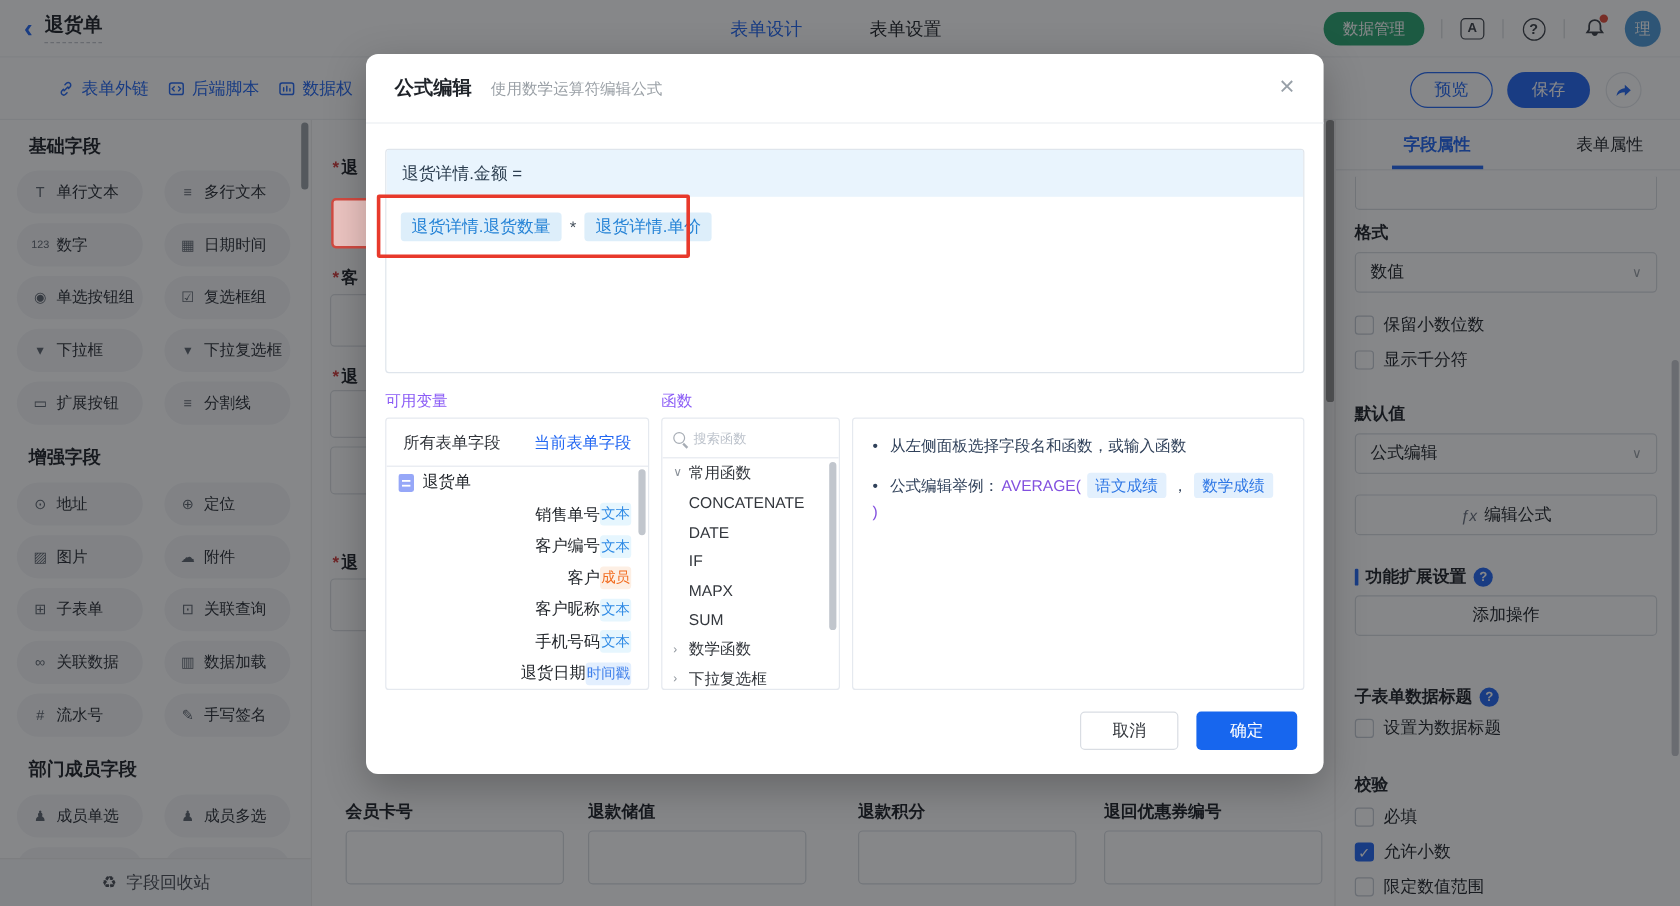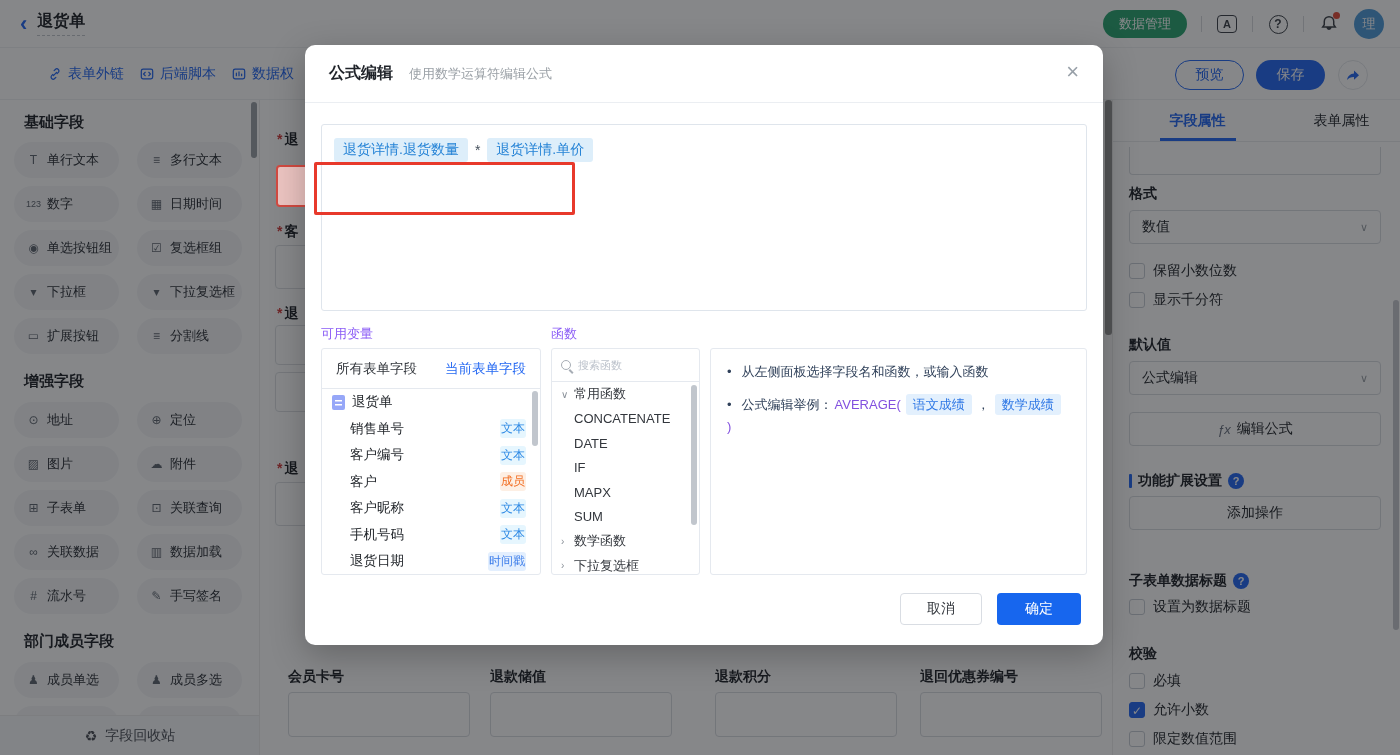--- a/index.html
+++ b/index.html
@@ -82,21 +82,21 @@
   .formula-head { height:39px; background:#e9f4fd; display:flex; align-items:center; padding:0 13px; font-size:14px; color:#2c3e50; }
   .formula-body { padding:13px 12px; display:flex; align-items:center; gap:7px; font-size:14px; color:#45505c; }
   .token { background:#ddeefa; color:#2583d6; padding:3px 9px; border-radius:3px; font-size:14px; cursor:pointer; }
   .sec-label { position:absolute; font-size:13px; color:#8b5cf6; }
   .panel { position:absolute; top:303px; height:227px; border:1px solid #e5e9ef; border-radius:3px; background:#fff; overflow:hidden; }
   .vars-panel { left:16px; width:220px; }
   .vars-tabs { height:40px; border-bottom:1px solid #e5e9ef; display:flex; }
   .vars-tab { flex:1; display:flex; align-items:center; justify-content:center; font-size:13.5px; color:#33373d; cursor:pointer; }
   .vars-tab.active { color:#2468F2; }
   .var-row { height:26.5px; display:flex; align-items:center; padding:0 14px 0 10px; font-size:13.5px; color:#23272c; cursor:pointer; }
-  .var-row.child { padding-left:28px; }
+  .var-row.child { padding-left:28px;text-align:right; }
   .var-row .nm { flex:1; }
   .doc-icon { width:13px; height:15px; border-radius:2px; background:#96a7f8; margin-right:7px; background-image:linear-gradient(#fff,#fff),linear-gradient(#fff,#fff); background-size:7px 1.5px,7px 1.5px; background-position:3px 5px,3px 9px; background-repeat:no-repeat; flex:none; }
   .tag { font-size:12px; padding:1px 1px; border-radius:3px; flex:none; }
   .tag-text { color:#2E8AE5; background:#E6F6FE; }
   .tag-member { color:#F26D21; background:#FDEFE4; }
   .tag-time { color:#3D7EEA; background:#E3EFFE; }
   .v-scroll { position:absolute; right:2px; top:42px; width:6px; height:55px; border-radius:3px; background:#c1c6cd; }
   .fns-panel { left:246px; width:149px; }
   .fn-search { height:33px; border-bottom:1px solid #e5e9ef; display:flex; align-items:center; padding:0 9px; gap:7px; }
   .mag { width:10px; height:10px; border:1.6px solid #a7adb5; border-radius:50%; position:relative; flex:none; }
@@ -118,20 +118,24 @@
   .annotation { position:absolute; left:314px; top:162px; width:261px; height:53px; border:3px solid #e8392b; border-radius:2px; z-index:200; pointer-events:none; }
 </style>
 </head>
 <body>
 
 <div class="page">
 
   <div class="app-header">
     <span class="back">‹</span>
     <span class="form-title">退货单</span>
+    <div class="header-tabs">
+      <span class="header-tab active">表单设计</span>
+      <span class="header-tab">表单设置</span>
+    </div>
     <div class="header-right">
       <span class="pill-green">数据管理</span>
       <span class="vdiv"></span>
       <span class="hdr-icon">
           <span class="book-icon">A</span>
         </span>
       <span class="vdiv"></span>
       <span class="hdr-icon">
           <span class="help-icon">?</span>
         </span>
@@ -366,20 +370,21 @@
   <div class="sel-frag"></div>
 
   <div class="modal">
     <div class="m-header">
       <span class="m-title">公式编辑</span>
       <span class="m-subtitle">使用数学运算符编辑公式</span>
       <span class="m-close">×</span>
     </div>
 
     <div class="formula-box">
+      <div class="formula-head">退货详情.金额 =</div>
       <div class="formula-body">
         <span class="token">退货详情.退货数量</span>
         <span>*</span>
         <span class="token">退货详情.单价</span>
       </div>
     </div>
 
     <div class="sec-label" style="left:16px;top:280px">可用变量</div>
     <div class="sec-label" style="left:246px;top:280px">函数</div>
 

